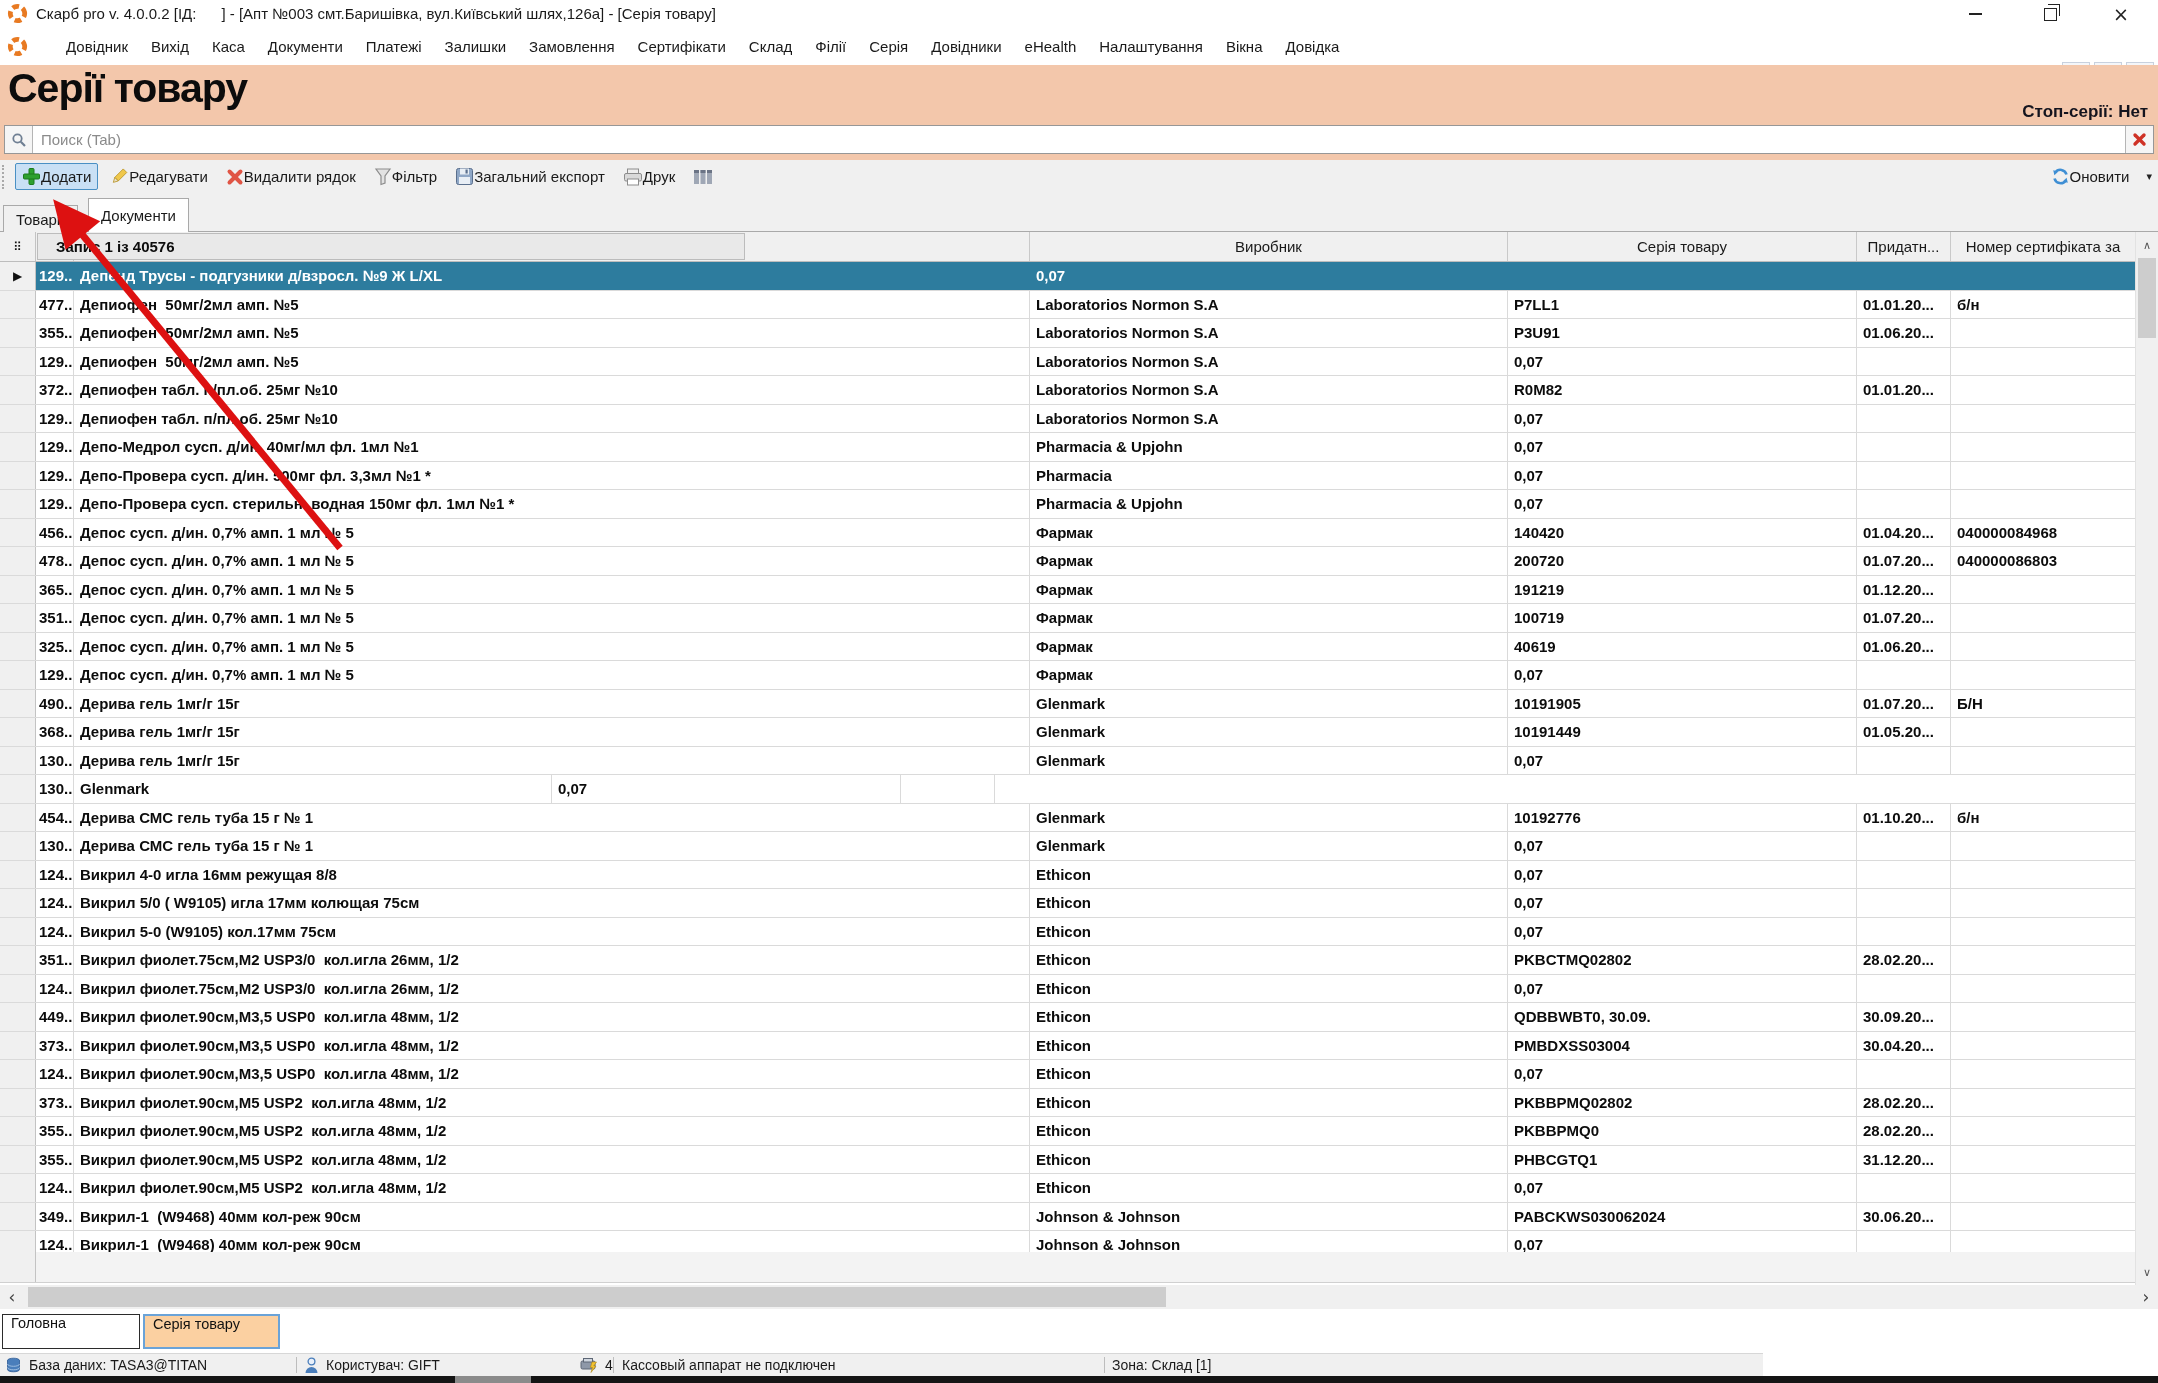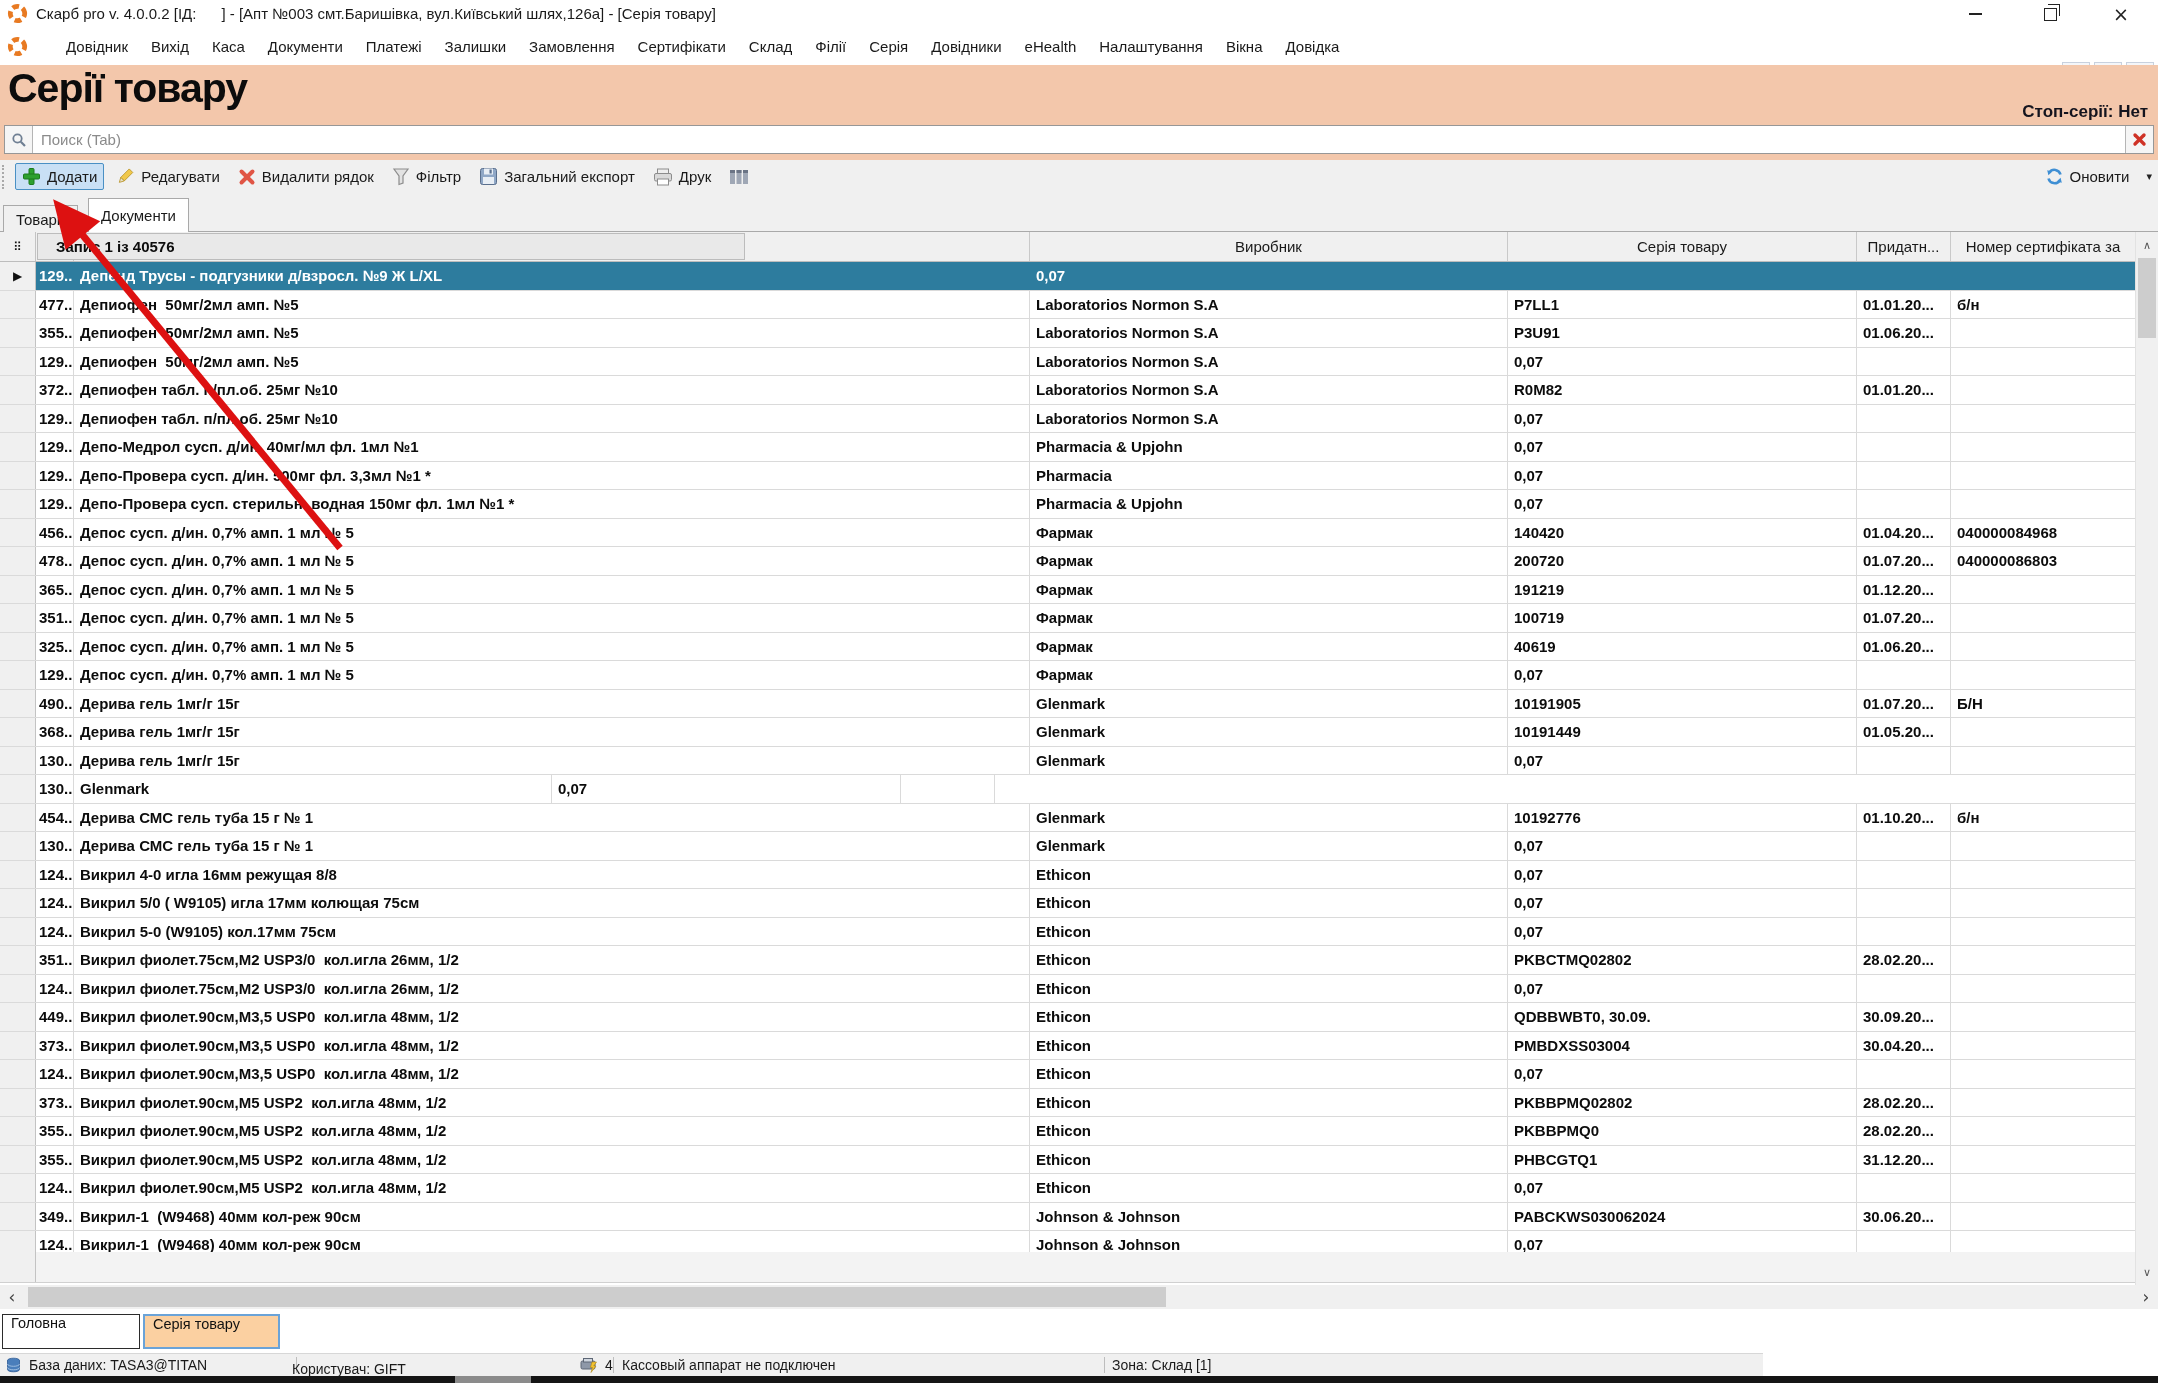--- a/index.html
+++ b/index.html
@@ -37,21 +37,21 @@
   .stopseries{position:absolute;right:10px;top:37px;font-size:17px;font-weight:bold;color:#14141e;}
   .searchfield{position:absolute;left:4px;top:60px;width:2150px;height:29px;background:#fff;border:1px solid #979797;box-sizing:border-box;display:flex;align-items:stretch;}
   .sf-iconbox{width:27px;border-right:1px solid #b5b5b5;background:#f5f5f5;display:flex;align-items:center;justify-content:center;}
   .sf-input{flex:1;border:none;outline:none;font-size:15px;color:#333;padding:0 8px;font-family:"Liberation Sans",sans-serif;background:transparent;}
   .sf-input::placeholder{color:#8b8b8b;}
   .sf-clear{width:27px;border-left:1px solid #b5b5b5;background:#f5f5f5;display:flex;align-items:center;justify-content:center;cursor:pointer;}
 
   
   .toolbar{left:0;top:160px;width:2158px;height:33px;background:#f0f0f0;display:flex;align-items:center;}
   .grip{width:5px;height:24px;margin-left:2px;border-left:2px dotted #a9a9a9;}
-  .tbtn{display:flex;align-items:center;gap:6px;font-size:15px;color:#1a1a1a;padding:3px 6px;margin-left:6px;cursor:default;white-space:nowrap;}
+  .tbtn{display:flex;align-items:center;font-size:15px;color:#1a1a1a;padding:3px 6px;margin-left:6px;cursor:default;white-space:nowrap;}
   .tbtn.hl{background:#c9e0f5;border:1px solid #4a90c4;border-radius:2px;}
   .tb-right{position:absolute;right:6px;top:160px;height:33px;display:flex;align-items:center;gap:7px;font-size:15px;}
   .caret{font-size:11px;color:#222;margin-left:4px;}
 
   
   .tabstrip{left:0;top:193px;width:2158px;height:39px;background:#f0f0f0;border-bottom:1px solid #a9a9a9;box-sizing:border-box;}
   .tab{position:absolute;font-size:15px;color:#1a1a1a;padding:0 12px;display:flex;align-items:center;box-sizing:border-box;}
   .tab-products{left:3px;top:12px;height:27px;background:#f0f0f0;border:1px solid #a9a9a9;border-bottom:none;}
   .tab-documents{left:88px;top:5px;height:34px;background:#fff;border:1px solid #a9a9a9;border-bottom:none;z-index:2;}
 
@@ -92,21 +92,21 @@
 
   
   .bottombar{left:0;top:1309px;width:2158px;height:44px;background:#fff;}
   .btab{position:absolute;top:5px;height:35px;box-sizing:border-box;font-size:14.5px;display:flex;align-items:flex-start;padding-left:8px;color:#111;}
   .btab-home{left:2px;width:138px;background:#fff;border:1.5px solid #2b2b2b;}
   .btab-series{left:143px;width:137px;background:#fbd0a1;border:2px solid #6aa3d8;}
 
   
   .statusbar{left:0;top:1353px;width:1763px;height:23px;background:#f0f0f0;border-top:1px solid #d7d7d7;box-sizing:border-box;font-size:14px;color:#1a1a1a;}
   .st{position:absolute;top:0;height:22px;display:flex;align-items:center;gap:7px;white-space:pre;}
-  .st-db{left:5px;}.st-user{left:292px;flex-direction:column;}.st-print{left:580px;}.st-cash{left:622px;}.st-zone{left:1112px;}
+  .st-db{left:5px;}.st-user{left:304px;}.st-print{left:580px;}.st-cash{left:622px;}.st-zone{left:1112px;}
   .ssep{position:absolute;top:3px;width:1px;height:16px;background:#bdbdbd;}
 
   .blackstrip{left:0;top:1376px;width:2158px;height:7px;background:#151515;}
   .graynotch{position:absolute;left:455px;top:0;width:76px;height:7px;background:#8b8b8b;}
 
   
   .annot{left:0;top:0;width:2158px;height:1383px;pointer-events:none;z-index:60;}
 </style>
 </head>
 <body>

